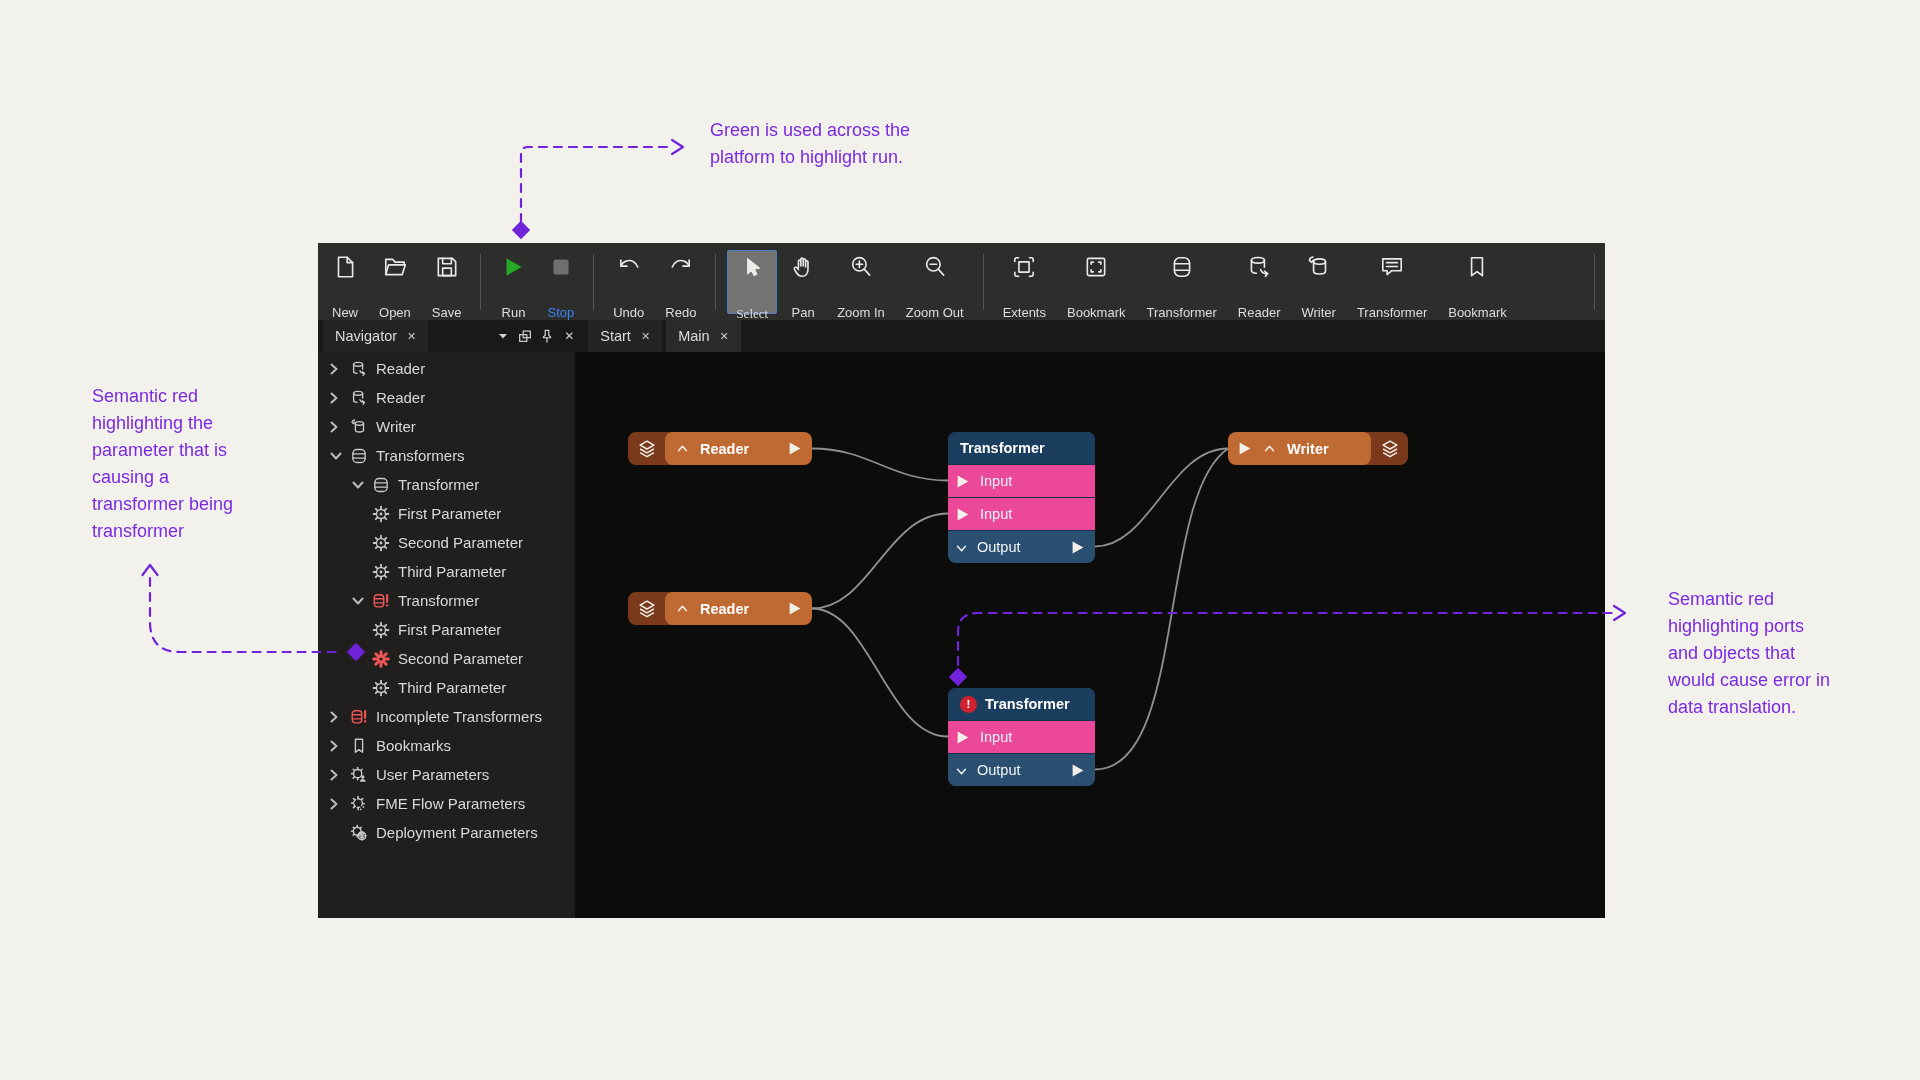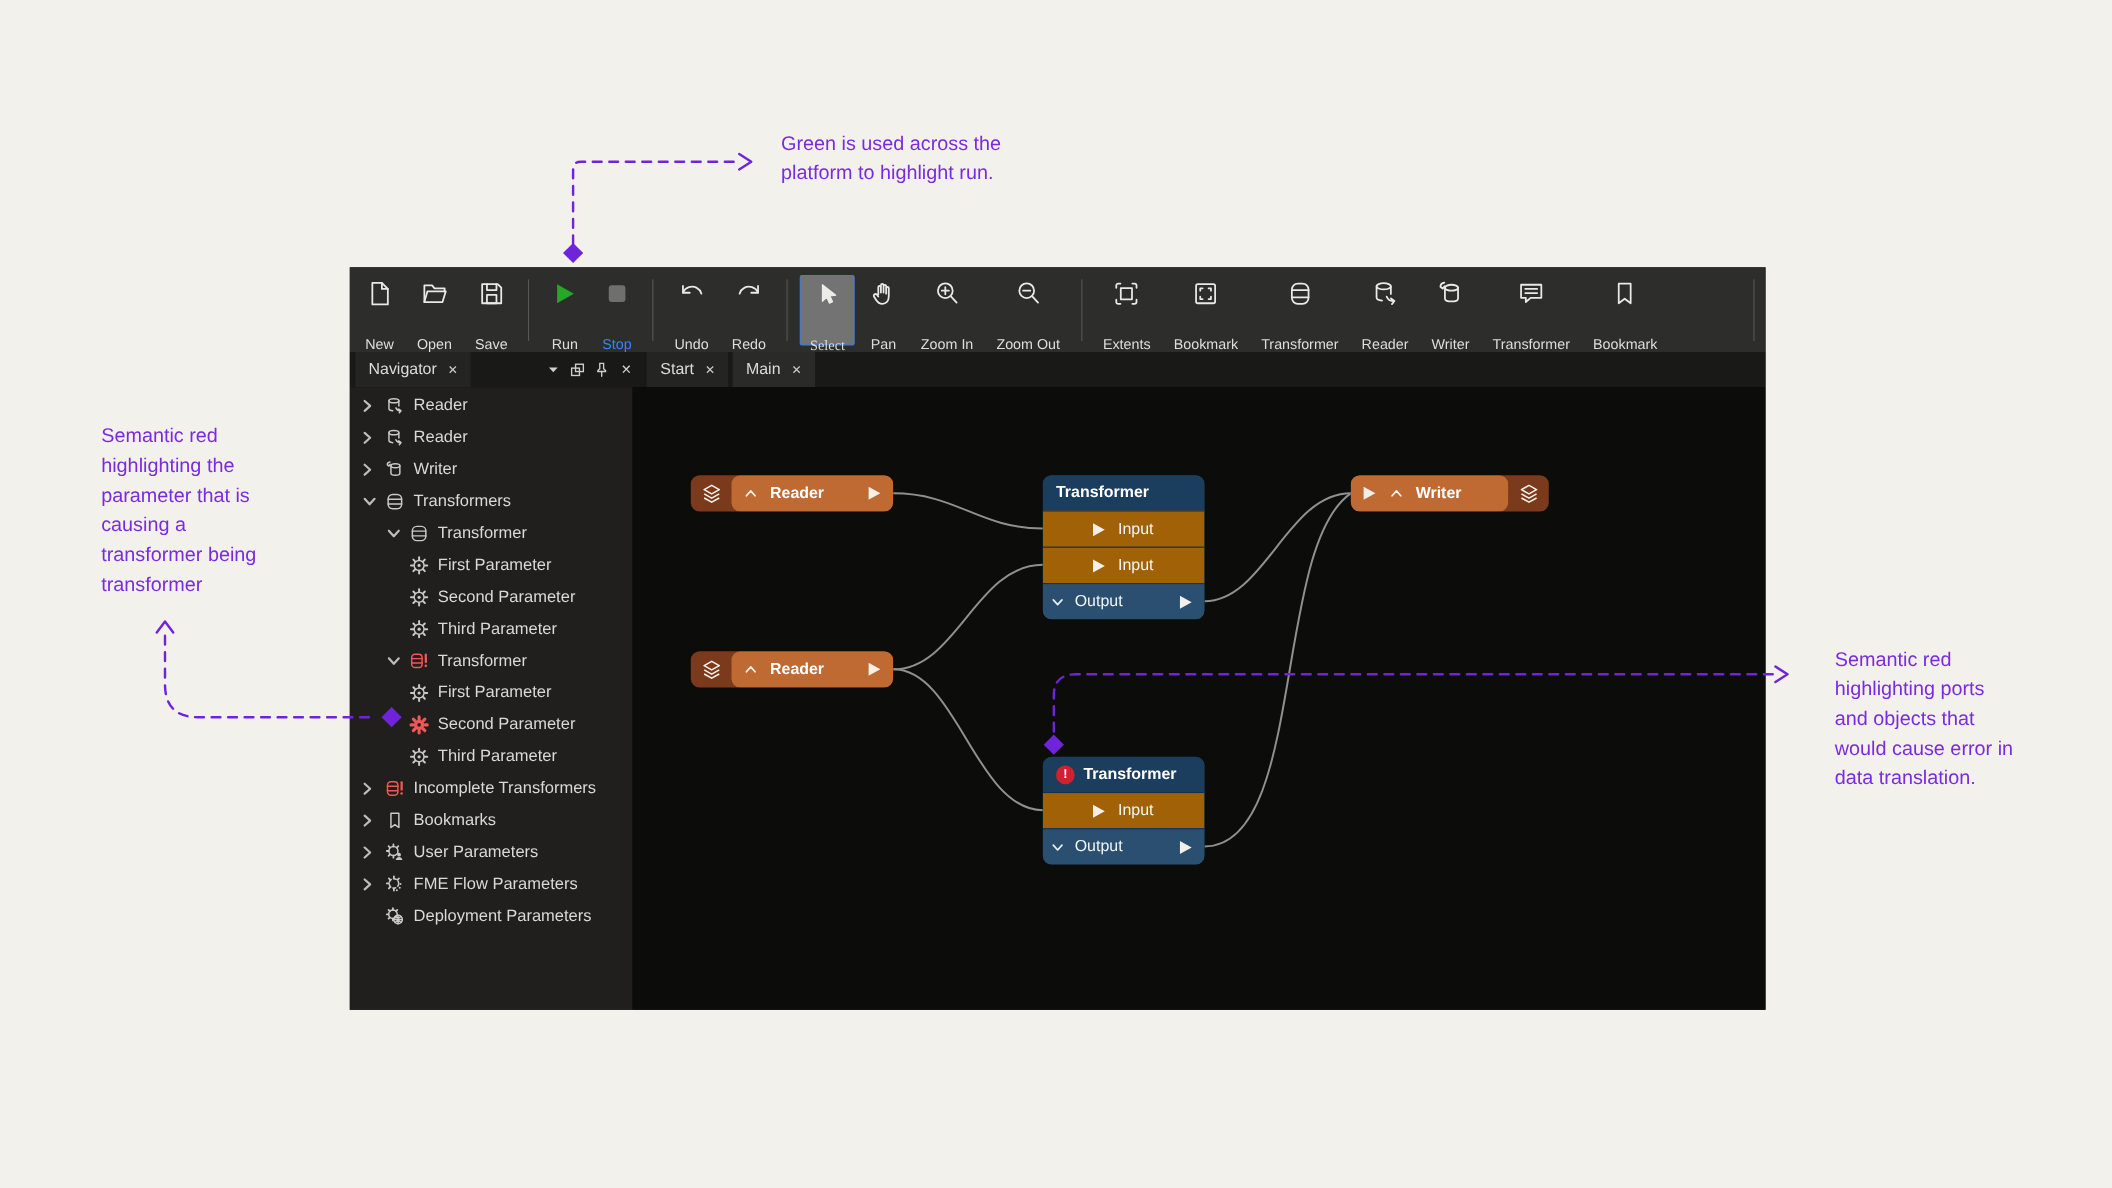--- a/index.html
+++ b/index.html
@@ -63,21 +63,21 @@
   .node-label { font-weight:bold; font-size:14.5px; color:#fff; }
   .cchev { display:flex; align-items:center; }
   .cchev svg { stroke:#f3efe9; fill:none; stroke-width:1.8; stroke-linecap:round; stroke-linejoin:round; }
   .porttri svg { display:block; }
 
   
   .tnode { position:absolute; width:147px; border-radius:8px; overflow:hidden; background:#1c3e5e; }
   .thead { height:32px; background:#1c3e5e; display:flex; align-items:center; padding-left:12px; gap:8px; }
   .thead .node-label { font-size:14.5px; }
   .trowx { height:33px; display:flex; align-items:center; border-top:1px solid #14304c; padding:0 10px 0 8px; font-size:14.5px; color:#f2f5f8; gap:10px; }
-  .trowx.input { background:#a16207;justify-content:center; }
+  .trowx.input { background:#ec4899; }
   .trowx.output { background:#2a4f70; }
   .ochev svg { stroke:#e8edf2; fill:none; stroke-width:1.8; stroke-linecap:round; stroke-linejoin:round; }
   .port-right { margin-left:auto; }
   .err-badge { width:17px; height:17px; border-radius:50%; background:#cf2130; color:#fff; font-size:11.5px; font-weight:bold; display:flex; align-items:center; justify-content:center; }
 </style>
 </head>
 <body>
 
 <svg id="overlay">
   <g fill="none" stroke="#6f24db" stroke-width="2.2" stroke-linecap="round" stroke-linejoin="round">

